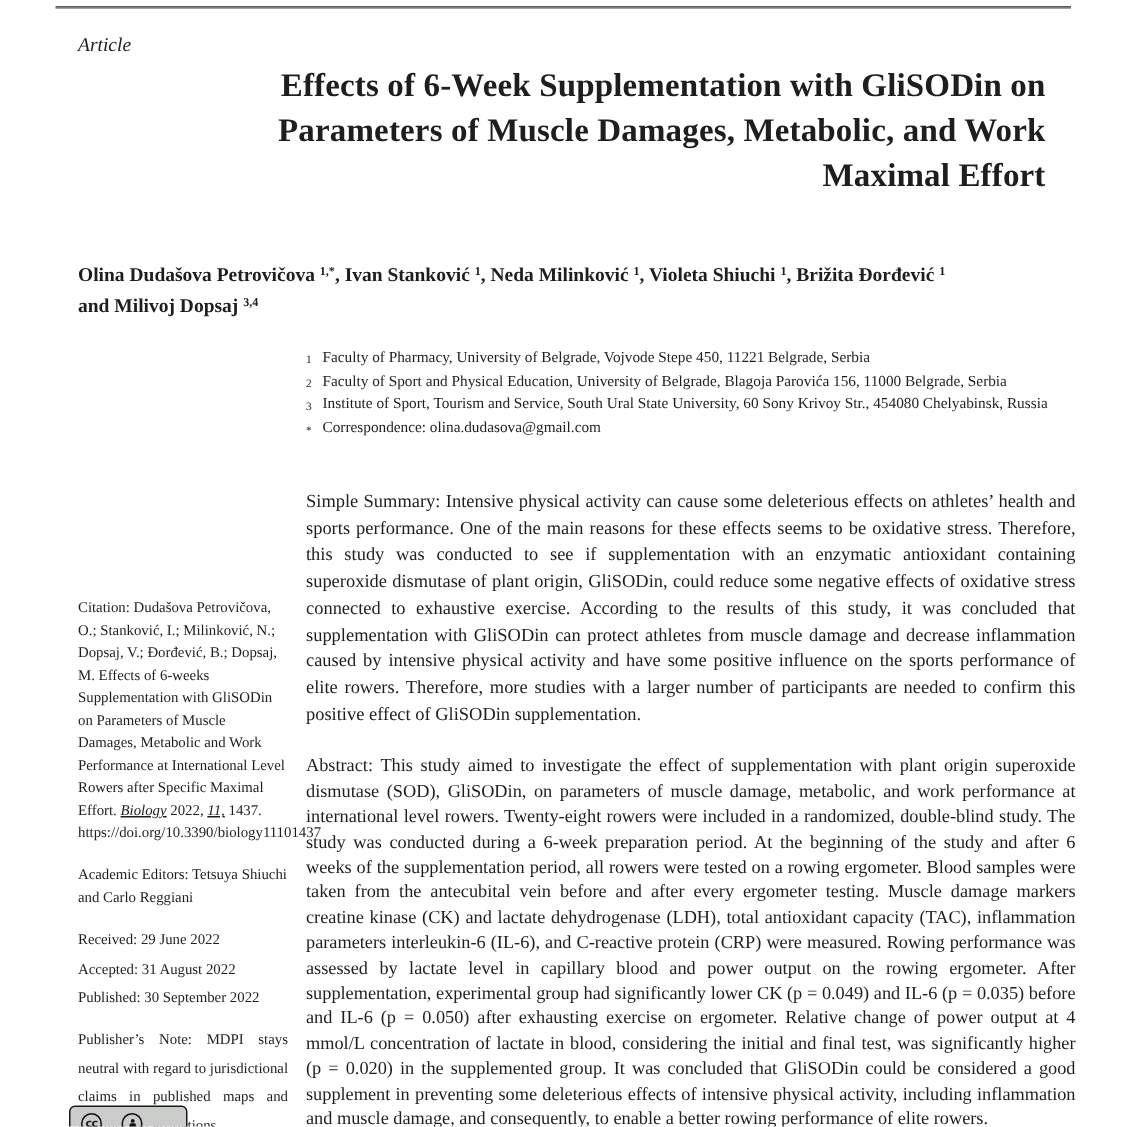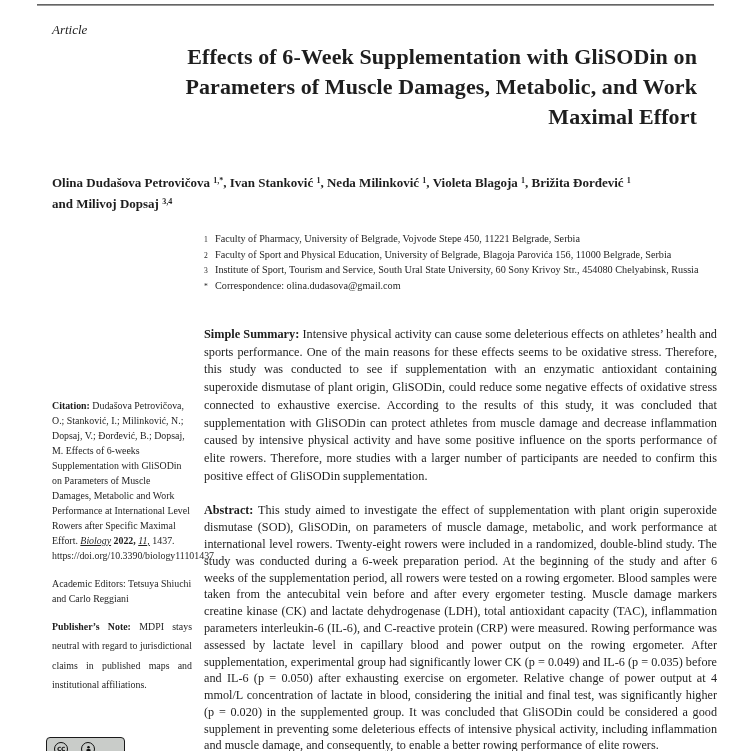--- a/index.html
+++ b/index.html
@@ -28,21 +28,21 @@
   .affiliations { position:absolute; left:204px; top:232px; width:520px;
     font-size:10.2px; line-height:14.6px; }
   .aff-row { display:flex; }
   .aff-marker { flex:none; width:11px; font-size:7.6px; padding-top:1px; }
   .aff-text { flex:1; }
 
   .main-col { position:absolute; left:204px; top:326px; width:513px; }
   .para { text-align:justify; margin:0; }
   .summary { font-size:12.3px; line-height:17.7px; margin-bottom:17px; }
   .abstract { font-size:12.2px; line-height:16.8px; }
-  .lbl { font-weight:bold; }
+  .lbl { font-weight:normal; }
 
   .sidebar { position:absolute; left:52px; top:398px; width:140px; font-size:9.9px; }
   .citation { line-height:15px; margin:0 0 13px 0; }
   .citation .ital { font-style:italic;text-decoration:underline; }
   .editors { line-height:15px; margin:0 0 11px 0; }
   .dates { line-height:19.5px; margin:0 0 8px 0; }
   .pub-note { line-height:19.3px; text-align:justify; margin:0; }
 
   .cc-badge { position:absolute; left:46px; top:737px; width:79px; height:24px;
     background:var(--badge_bg,#c9ccc9); border:1.6px solid #1a1a1a; border-radius:4px;
@@ -61,21 +61,21 @@
 
   <div class="article-type">Article</div>
 
   <h1 class="title">
       <span class="title-line">Effects of 6-Week Supplementation with GliSODin on</span>
       <span class="title-line">Parameters of Muscle Damages, Metabolic, and Work</span>
       <span class="title-line">Maximal Effort</span>
     </h1>
 
   <div class="authors">
-    <span class="authors-line"><span>Olina Dudašova Petrovičova</span> <span class="sup">1,*</span><span>, </span><span>Ivan Stanković</span> <span class="sup">1</span><span>, </span><span>Neda Milinković</span> <span class="sup">1</span><span>, </span><span>Violeta Blagoja</span> <span class="sup">1</span><span>, </span><span>Brižita Đorđević</span> <span class="sup">1</span></span>
+    <span class="authors-line"><span>Olina Dudašova Petrovičova</span> <span class="sup">1,*</span><span>, </span><span>Ivan Stanković</span> <span class="sup">1</span><span>, </span><span>Neda Milinković</span> <span class="sup">1</span><span>, </span><span>Violeta Shiuchi</span> <span class="sup">1</span><span>, </span><span>Brižita Đorđević</span> <span class="sup">1</span></span>
     <span class="authors-line"><span>and Milivoj Dopsaj</span> <span class="sup">3,4</span></span>
   </div>
 
   <div class="affiliations">
     <div class="aff-row">
       <span class="aff-marker">1</span>
       <span class="aff-text">Faculty of Pharmacy, University of Belgrade, Vojvode Stepe 450, 11221 Belgrade, Serbia</span>
     </div>
     <div class="aff-row">
       <span class="aff-marker">2</span>
@@ -89,20 +89,25 @@
       <span class="aff-marker">*</span>
       <span class="aff-text">Correspondence: olina.dudasova@gmail.com</span>
     </div>
   </div>
 
   <aside class="sidebar">
     <p class="citation"><span class="lbl">Citation:</span> <span>Dudašova Petrovičova, O.; Stanković, I.; Milinković, N.; Dopsaj, V.; Đorđević, B.; Dopsaj, M. Effects of 6-weeks Supplementation with GliSODin on Parameters of Muscle Damages, Metabolic and Work Performance at International Level Rowers after Specific Maximal Effort.</span> <span class="ital">Biology</span> <span class="lbl">2022,</span> <span class="ital">11,</span> <span>1437.</span> <span>https://doi.org/10.3390/biology11101437</span></p>
 
     <p class="editors">Academic Editors: Tetsuya Shiuchi and Carlo Reggiani</p>
 
+    <div class="dates">
+      <div>Received: 29 June 2022</div>
+      <div>Accepted: 31 August 2022</div>
+      <div>Published: 30 September 2022</div>
+    </div>
 
     <p class="pub-note"><span class="lbl">Publisher’s Note:</span> <span>MDPI stays neutral with regard to jurisdictional claims in published maps and institutional affiliations.</span></p>
   </aside>
 
   <div class="cc-badge">
     <span class="cc-circ">
         <span class="cc-txt">cc</span>
       </span>
     <span class="cc-circ">
       <svg width="9" height="9" viewBox="0 0 24 24" aria-hidden="true">

